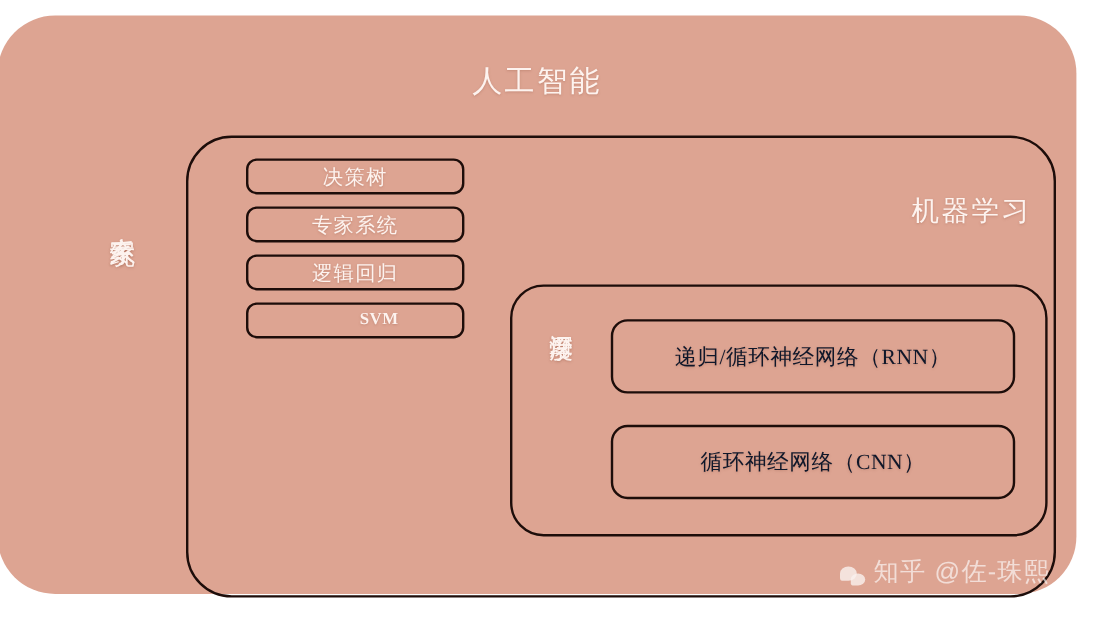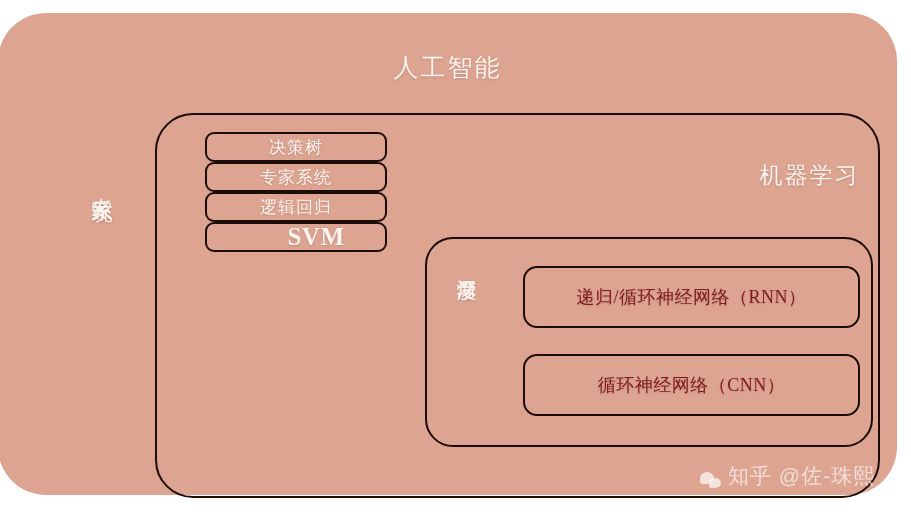--- a/index.html
+++ b/index.html
@@ -83,36 +83,36 @@
   
   #algo-column {
     position: absolute;
     left: 48px;
     top: 17px;
     width: 182px;
   }
 
   .algo-box {
     height: 30px;
-    margin-bottom: 0;
+    margin-bottom: 10px;
     border: 2.5px solid #1d0d0a;
     border-radius: 9px;
     box-sizing: border-box;
     display: flex;
     align-items: center;
     justify-content: center;
     color: #fdf3ef;
     font-size: 17px;
     letter-spacing: 1px;
     text-shadow: 0 1px 2px rgba(150,90,70,0.35);
   }
   .algo-box.latin {
     font-weight: bold;
     font-family: "Liberation Serif", "DejaVu Serif", serif;
-    font-size: 25px;
+    font-size: 14px;
     letter-spacing: 0.5px;
     padding-left: 40px;
   }
 
   
   #dl-container {
     position: absolute;
     left: 268px;
     top: 122px;
     width: 448px;
@@ -132,30 +132,30 @@
     line-height: 1.45;
     letter-spacing: 1px;
     text-align: center;
     writing-mode: vertical-rl;
     text-orientation: upright;
     text-shadow: 0 1px 2px rgba(150,90,70,0.35);
   }
 
   .net-box {
     position: absolute;
-    left: 96px;
+    left: 82px;
     width: 337px;
     height: 62px;
     border: 2.5px solid #1d0d0a;
     border-radius: 14px;
     box-sizing: border-box;
     display: flex;
     align-items: center;
     justify-content: center;
-    color: #7f1d1d;
+    color: #0f172a;
     font-size: 18px;
     letter-spacing: 0.5px;
     text-shadow: 0 1px 2px rgba(150,90,70,0.35);
   }
   #rnn-box { top: 27px; }
   #cnn-box { top: 115px; }
 
   
   #watermark {
     position: absolute;

